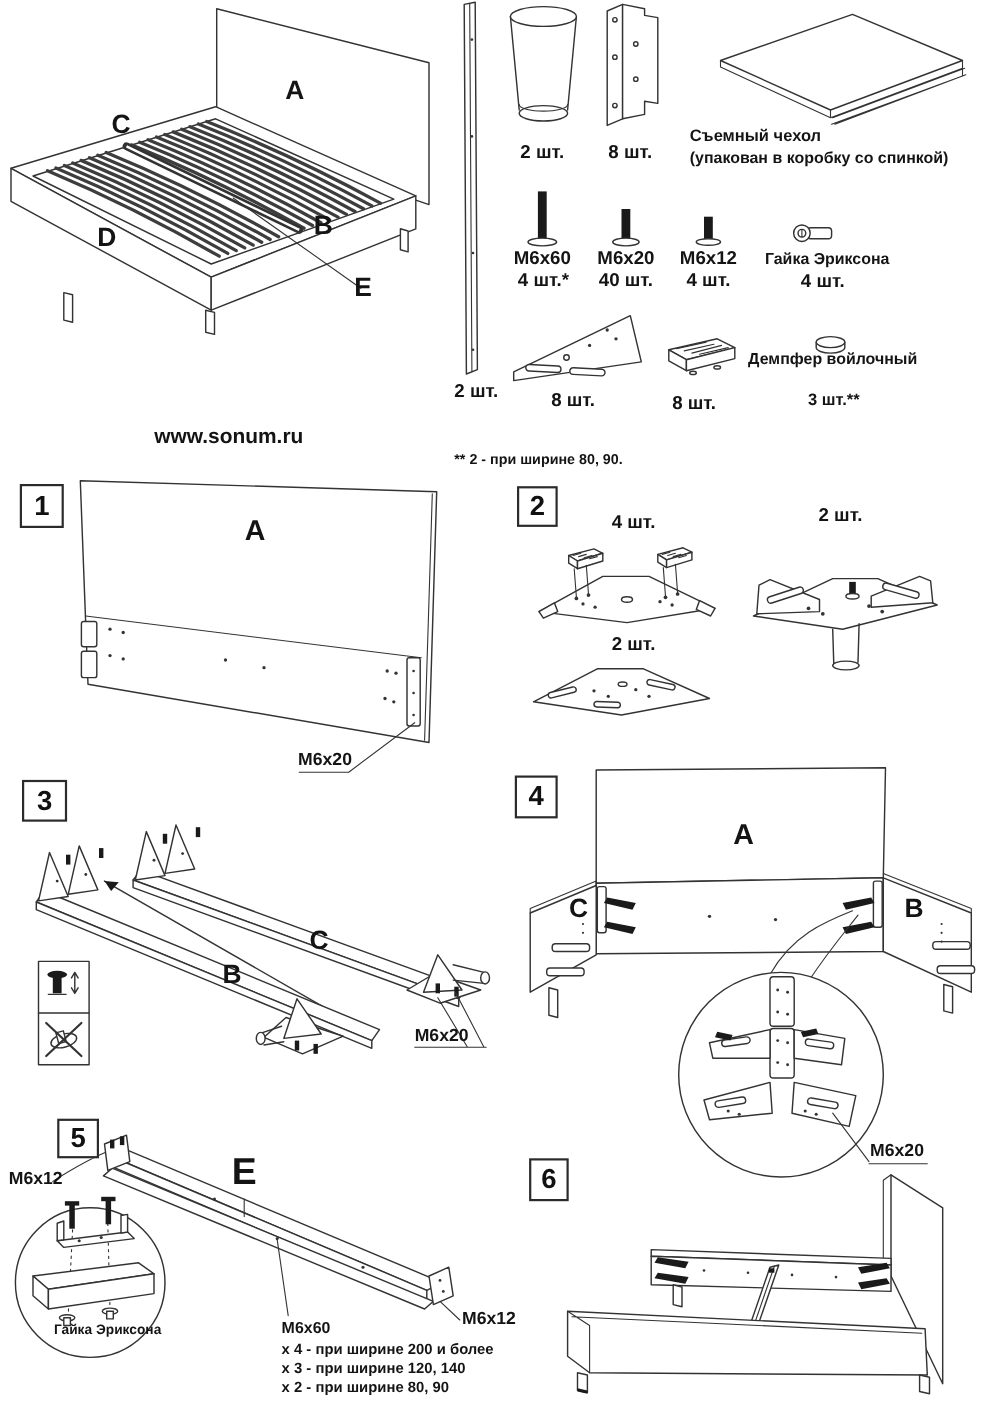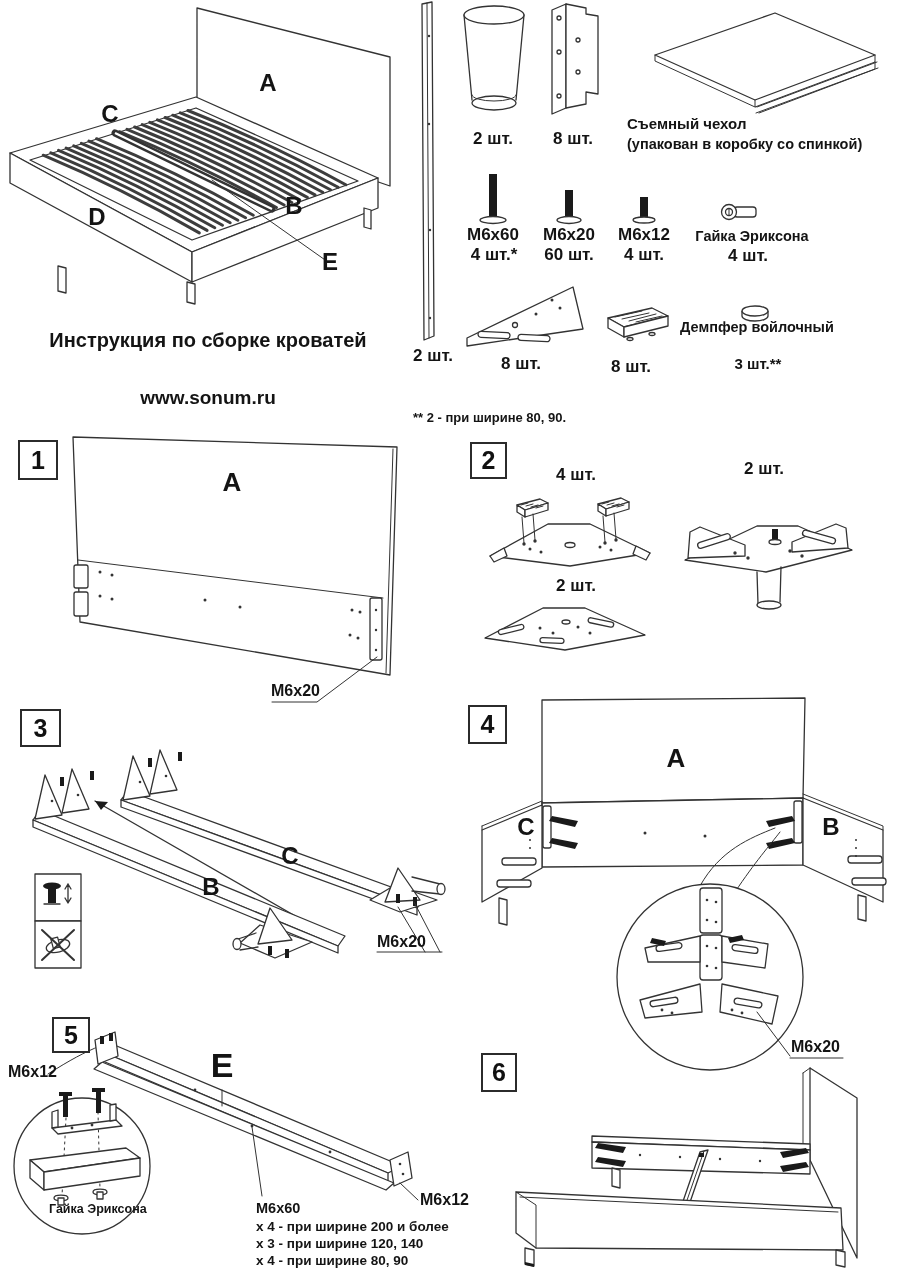--- a/index.html
+++ b/index.html
@@ -359,33 +359,32 @@
     <polygon class="fw" points="836,1250 845,1252 845,1267 836,1265"></polygon>
   </g>
 </svg>
 
 <div class="lb ctr" style="left:268px;top:70px;font-size:24px">A</div>
 <div class="lb ctr" style="left:110px;top:101px;font-size:24px">C</div>
 <div class="lb ctr" style="left:97px;top:204px;font-size:24px">D</div>
 <div class="lb ctr" style="left:294px;top:193px;font-size:24px">B</div>
 <div class="lb ctr" style="left:330px;top:249px;font-size:24px">E</div>
 
-<div class="lb ctr" style="left:208px;top:330px;font-size:20px">Инструкция по сборке кроватей</div>
 <div class="lb ctr" style="left:208px;top:388px;font-size:19px">www.sonum.ru</div>
 
 <div class="lb ctr" style="left:433px;top:347px;font-size:17px">2 шт.</div>
 <div class="lb ctr" style="left:493px;top:130px;font-size:17px">2 шт.</div>
 <div class="lb ctr" style="left:573px;top:130px;font-size:17px">8 шт.</div>
 <div class="lb" style="left:627px;top:116px;font-size:15px">Съемный чехол</div>
 <div class="lb" style="left:627px;top:137px;font-size:14.5px">(упакован в коробку со спинкой)</div>
 
 <div class="lb ctr" style="left:493px;top:226px;font-size:17px">M6x60</div>
 <div class="lb ctr" style="left:494px;top:246px;font-size:17px">4 шт.*</div>
 <div class="lb ctr" style="left:569px;top:226px;font-size:17px">M6x20</div>
-<div class="lb ctr" style="left:569px;top:246px;font-size:17px">60 шт.</div>
+<div class="lb ctr" style="left:569px;top:246px;font-size:17px">40 шт.</div>
 <div class="lb ctr" style="left:644px;top:226px;font-size:17px">M6x12</div>
 <div class="lb ctr" style="left:644px;top:246px;font-size:17px">4 шт.</div>
 <div class="lb ctr" style="left:752px;top:229px;font-size:14.5px">Гайка Эриксона</div>
 <div class="lb ctr" style="left:748px;top:247px;font-size:17px">4 шт.</div>
 
 <div class="lb ctr" style="left:521px;top:355px;font-size:17px">8 шт.</div>
 <div class="lb ctr" style="left:631px;top:358px;font-size:17px">8 шт.</div>
 <div class="lb ctr" style="left:757px;top:320px;font-size:14.5px">Демпфер войлочный</div>
 <div class="lb ctr" style="left:758px;top:356px;font-size:15px">3 шт.**</div>
 
@@ -421,20 +420,20 @@
 
 <div class="stepnum" style="left:52px;top:1017px;width:34px;height:32px">
       <span>5</span>
     </div>
 <div class="lb" style="left:8px;top:1064px;font-size:16px">M6x12</div>
 <div class="lb ctr" style="left:222px;top:1048px;font-size:34px">E</div>
 <div class="lb" style="left:49px;top:1203px;font-size:12.5px">Гайка Эриксона</div>
 <div class="lb" style="left:256px;top:1201px;font-size:14.5px">M6x60</div>
 <div class="lb" style="left:256px;top:1220px;font-size:13.5px">x 4 - при ширине 200 и более</div>
 <div class="lb" style="left:256px;top:1237px;font-size:13.5px">x 3 - при ширине 120, 140</div>
-<div class="lb" style="left:256px;top:1254px;font-size:13.5px">x 4 - при ширине 80, 90</div>
+<div class="lb" style="left:256px;top:1254px;font-size:13.5px">x 2 - при ширине 80, 90</div>
 <div class="lb" style="left:420px;top:1192px;font-size:16px">M6x12</div>
 
 <div class="stepnum" style="left:481px;top:1053px;width:32px;height:35px">
       <span>6</span>
     </div>
 
 </div>
 
 </body></html>

